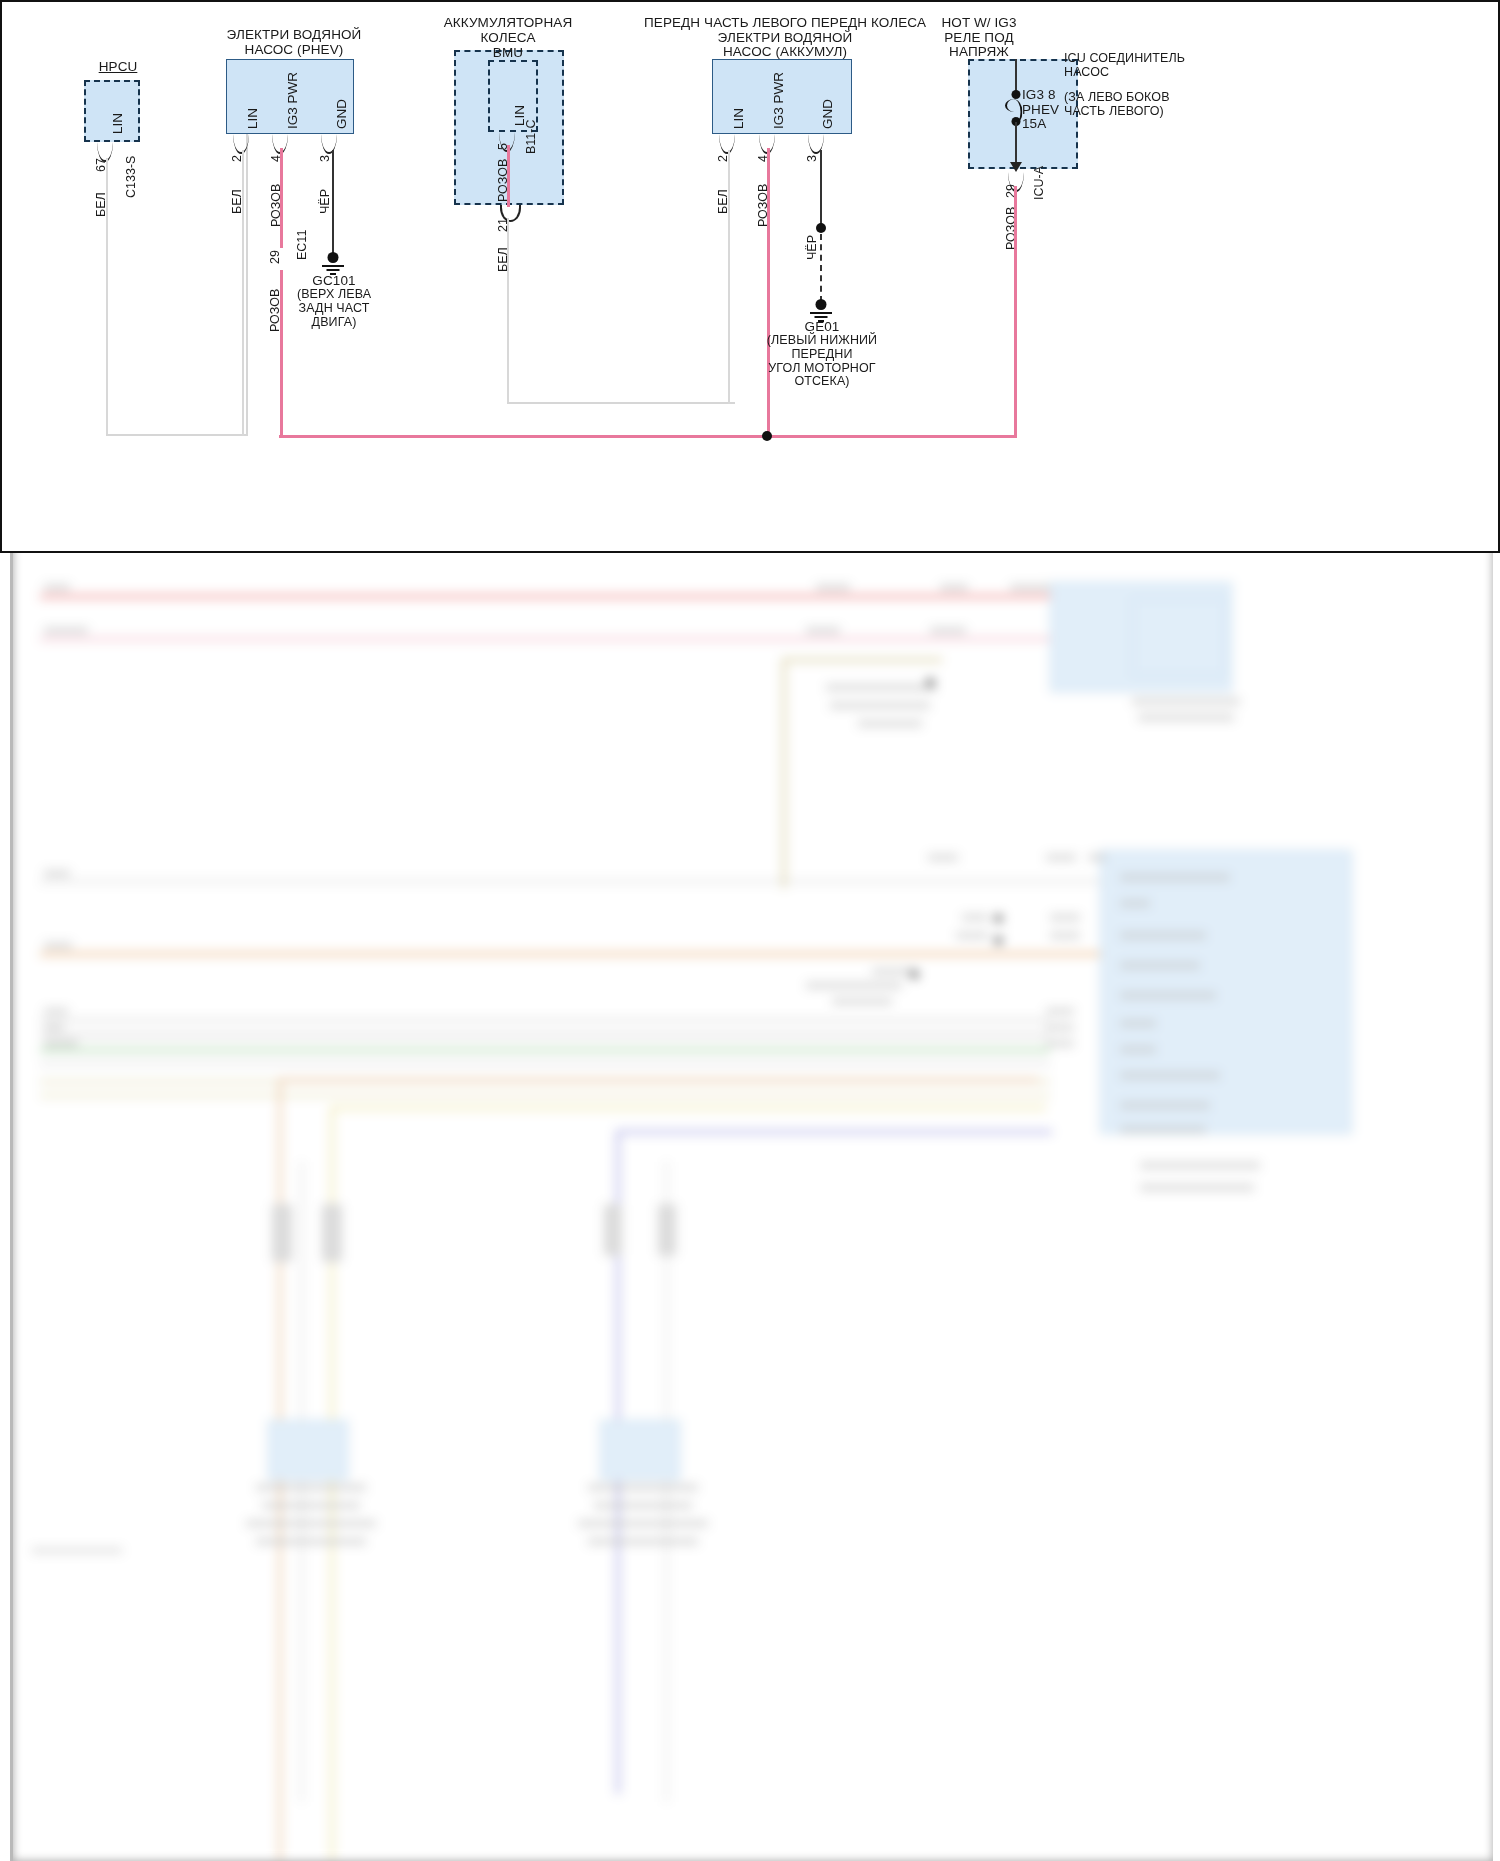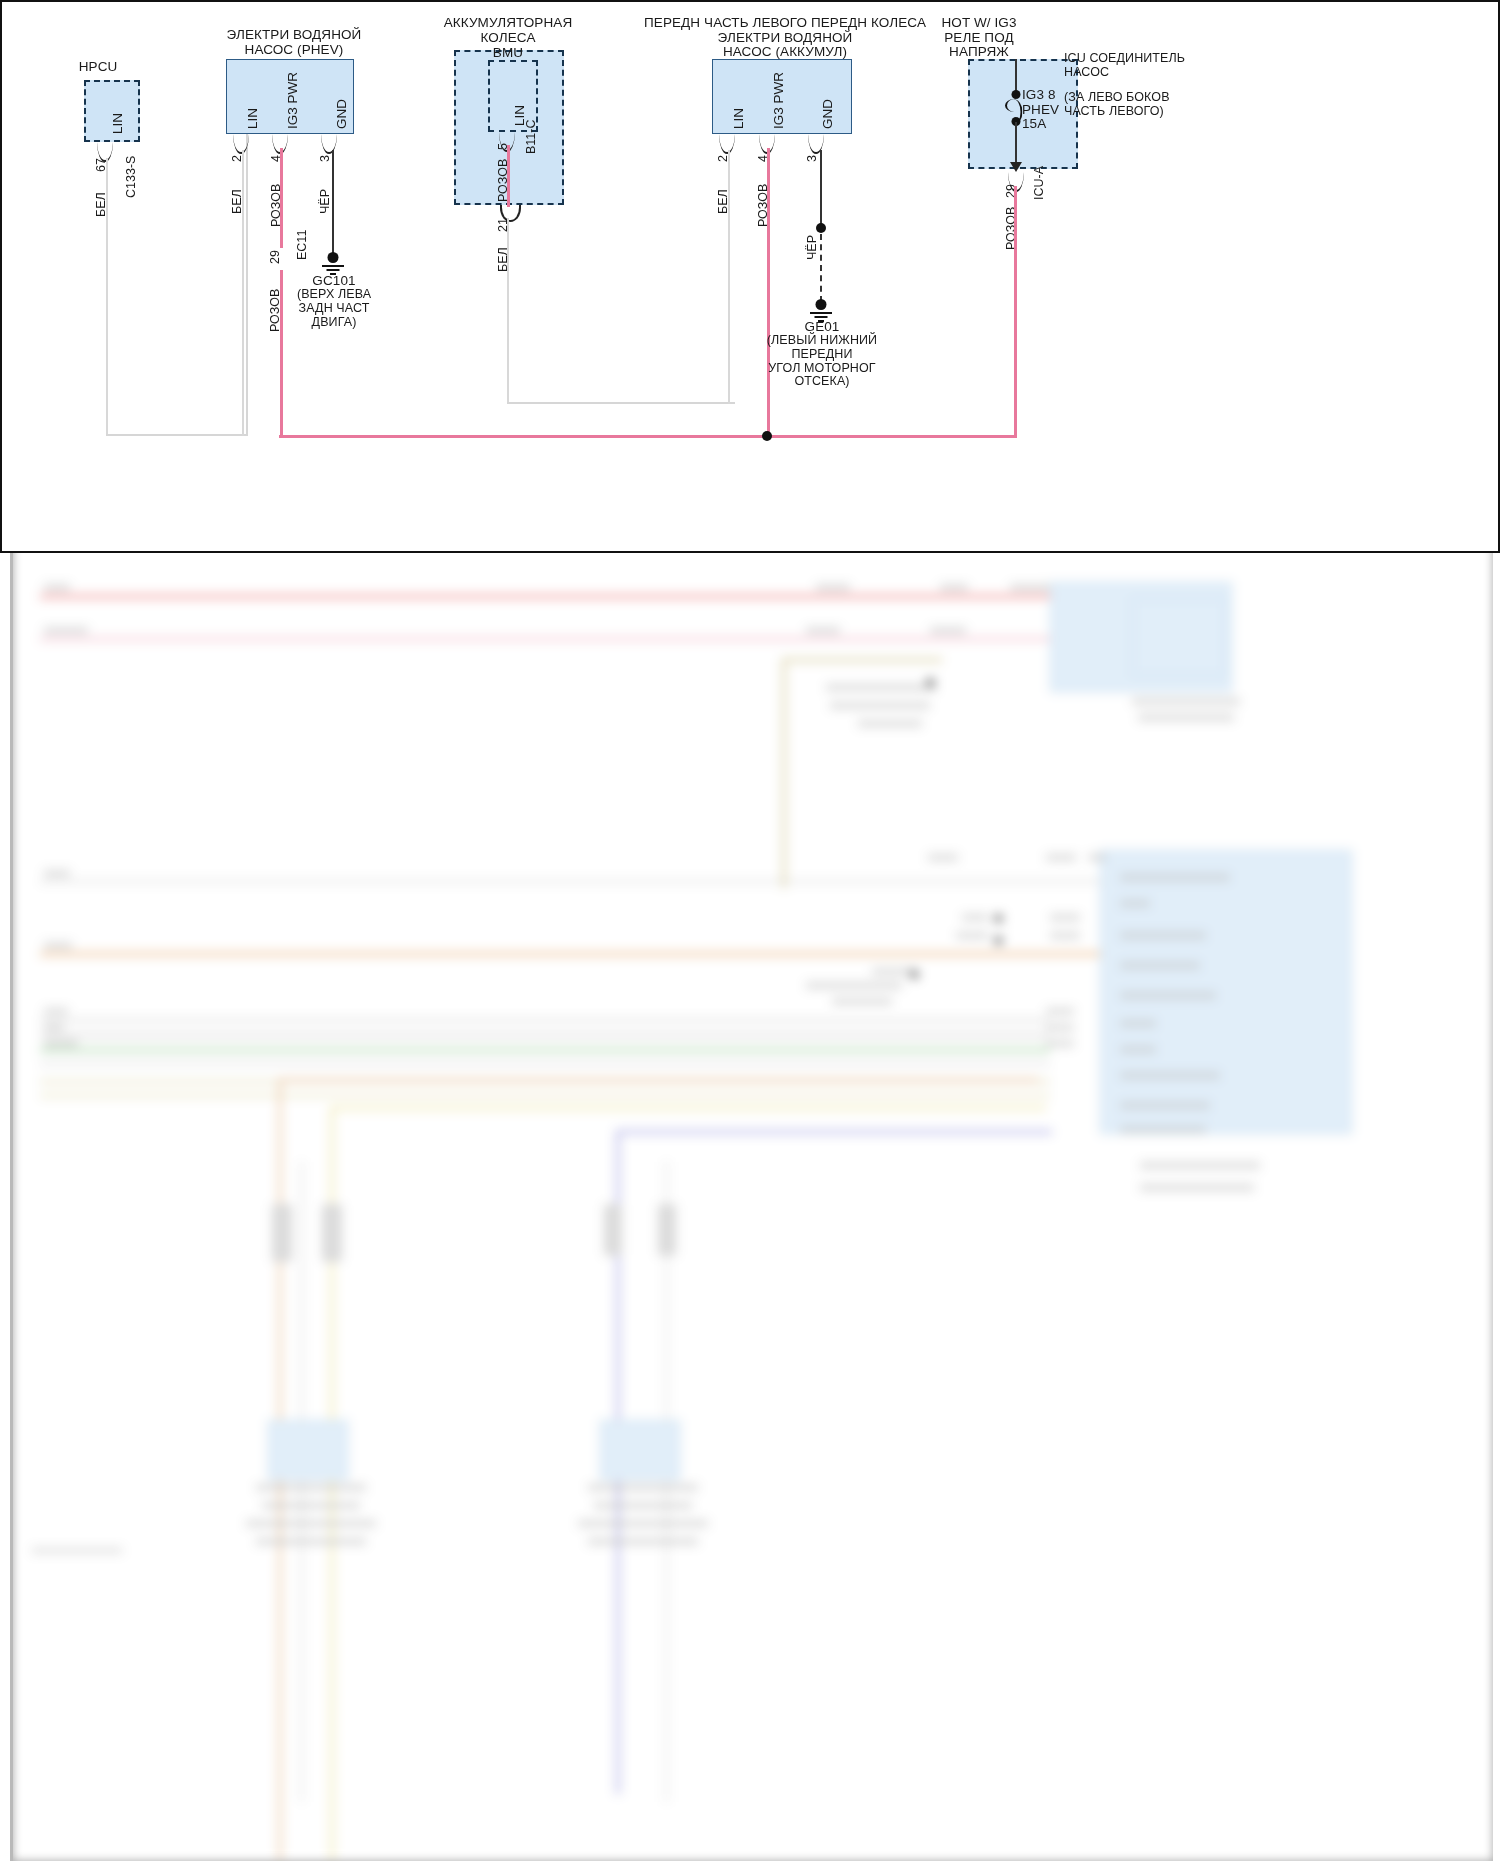--- a/index.html
+++ b/index.html
@@ -176,21 +176,21 @@
     <div class="btxt" style="left:22px;top:1086px;width:90px;height:5px;"></div>
     <div class="bdot" style="left:916px;top:216px;"></div>
     <div class="bdot" style="left:984px;top:452px;"></div>
     <div class="bdot" style="left:984px;top:474px;"></div>
     <div class="bdot" style="left:900px;top:508px;"></div>
   </div>
   <div id="bgshadow"></div>
 
   <div id="sheet">
 
-    <div class="lbl" style="left:56px;top:58px;width:80px;">HPCU</div>
+    <div class="lbl" style="left:76px;top:58px;width:80px;text-decoration:underline;">HPCU</div>
     <div class="blk dash" style="left:82px;top:78px;width:56px;height:62px;"></div>
     <div class="vlbl" style="left:108px;top:132px;">LIN</div>
     <div class="conn" style="left:95px;top:140px;"></div>
     <div class="vlbl s" style="left:92px;top:170px;">67</div>
     <div class="vlbl s" style="left:122px;top:196px;">C133-S</div>
     <div class="vlbl s" style="left:92px;top:215px;">БЕЛ</div>
     <div class="w v white" style="left:104px;top:156px;height:278px;"></div>
     <div class="w h thin" style="left:104px;top:432px;width:142px;"></div>
     <div class="w v thin" style="left:244px;top:116px;height:318px;"></div>
 

